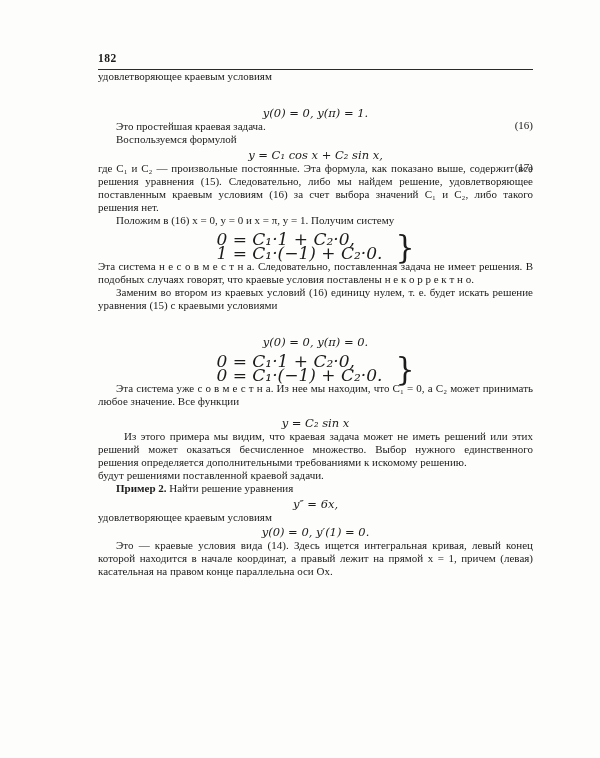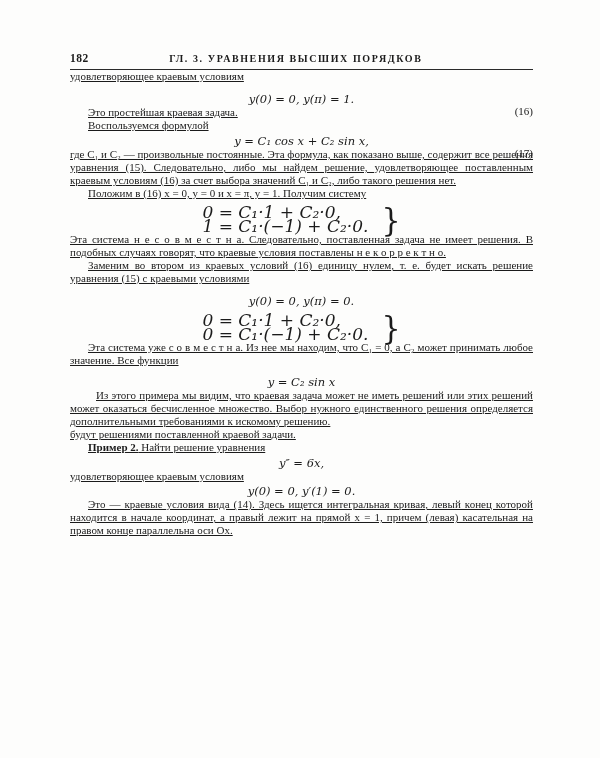--- a/index.html
+++ b/index.html
@@ -6,45 +6,44 @@
   body {
     width: 600px; height: 758px;
     background: #fdfdfc;
     font-family: "Liberation Serif", "DejaVu Serif", serif;
     color: #1b1b1b;
     -webkit-font-smoothing: antialiased;
   }
   .page {
     box-sizing: border-box;
     width: 600px; height: 758px;
-    padding: 52px 67px 0 70px;
+    padding: 52px 67px 0 98px;
     overflow: hidden;
   }
   .running-header {
     display: flex; justify-content: space-between; align-items: baseline;
     border-bottom: 1.6px solid #2a2a2a;
     padding-bottom: 5px;
   }
   .page-number {
     font-size: 11.5px; font-weight: bold; letter-spacing: 0.5px;
   }
   .chapter-title {
     font-size: 10px; font-weight: bold; letter-spacing: 1.6px;
     flex: 1; text-align: center; padding-right: 30px;
   }
   p.body {
     font-size: 11px; line-height: 13px;
     text-align: justify;
     margin: 0;
-    text-decoration: underline;
   }
   p.indent { text-indent: 18px; }
   .mt13 { margin-top: 13px; } .mt12 { margin-top: 12px; }
   .mt11 { margin-top: 11px; } .mt10 { margin-top: 10px; }
-  .mt9  { margin-top: 10px; }  .mt7  { margin-top: 9px; }
+  .mt9  { margin-top: 24px; }  .mt7  { margin-top: 9px; }
   .mt6  { margin-top: 6px; }  .mt3  { margin-top: 3px; }
   .mt2  { margin-top: 2px; }  .mt0  { margin-top: 0; }
   .eq-row {
     position: relative;
     text-align: center;
     font-size: 11.5px; line-height: 13px;
   }
   .math {
     font-family: "DejaVu Serif", serif;
     font-style: italic;
@@ -75,21 +74,20 @@
   .big.indent { text-indent: 26px; }
   .bold { font-weight: bold; font-style: normal; }
 </style>
 </head>
 <body>
 
 <div class="page">
 
   <div class="running-header">
     <span class="page-number">182</span>
-    <span class="chapter-title">ГЛ. 3. УРАВНЕНИЯ ВЫСШИХ ПОРЯДКОВ</span>
   </div>
 
   <p class="body mt13">удовлетворяющее краевым условиям</p>
 
   <div class="eq-row mt9">
     <span class="math">y(0) = 0,    y(π) = 1.</span>
     <span class="eq-num">(16)</span>
   </div>
 
   <p class="body indent mt12">Это простейшая краевая задача.</p>

